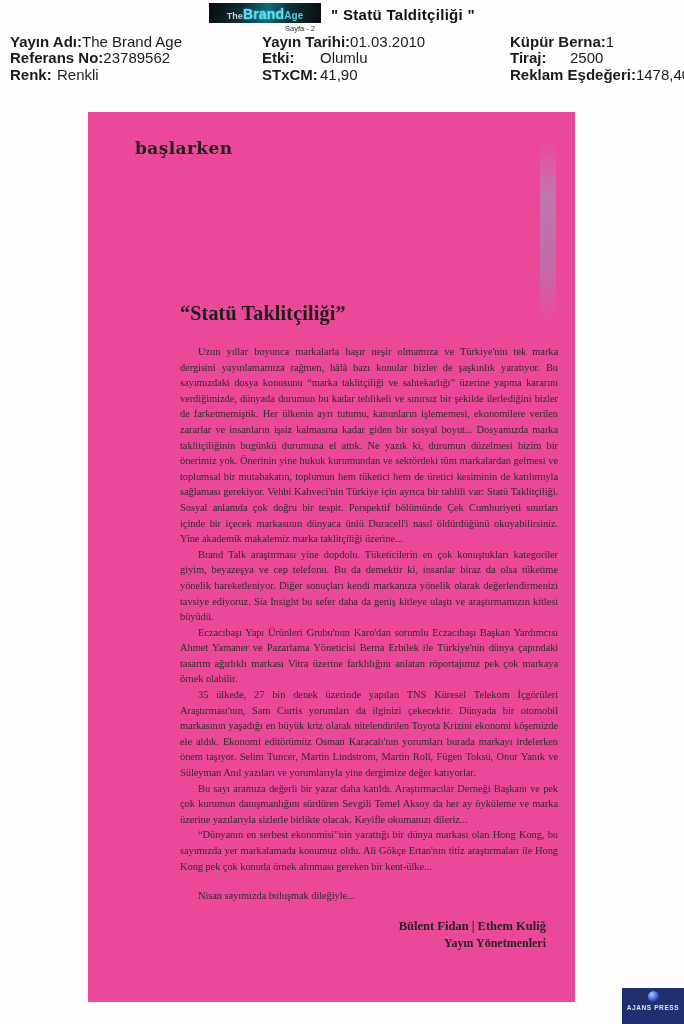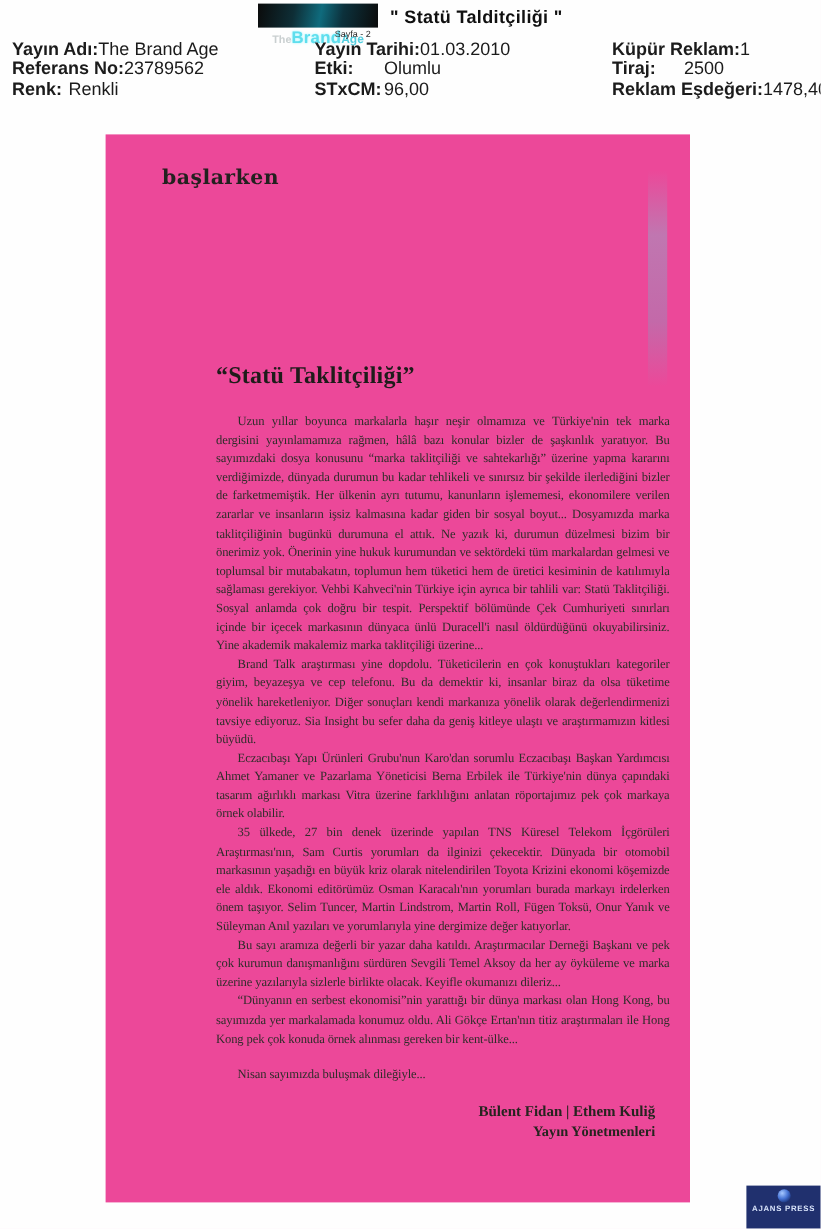--- a/index.html
+++ b/index.html
@@ -3,21 +3,21 @@
 <meta charset="utf-8">
 <style>
   * { margin:0; padding:0; box-sizing:border-box; }
   html,body { background:#ffffff; }
   body { width:684px; height:1024px; font-family:"Liberation Sans",sans-serif; }
   .root { position:relative; width:684px; height:1024px; background:#fefefe; overflow:hidden; }
 
   
   .masthead { position:absolute; top:3px; left:0; width:100%; display:flex; justify-content:center; align-items:flex-start; gap:10px; }
   .logo-wrap { display:flex; flex-direction:column; align-items:flex-end; }
-  .logo-box { width:100px; height:20px; display:flex; align-items:baseline; justify-content:center; padding-top:20px;
+  .logo-box { width:112px; height:20px; display:flex; align-items:baseline; justify-content:center; padding-top:3px;
               background:linear-gradient(100deg,#0b0b0b 0%,#0e2e36 30%,#0f6b7d 52%,#0c313c 70%,#0b0b0b 100%); }
   .logo-the { color:#c9cfd0; font-size:9px; font-weight:bold; }
   .logo-brand { color:#5fdeed; font-size:14px; font-weight:bold; letter-spacing:0.2px; text-shadow:0 0 2px rgba(120,240,255,.8); }
   .logo-age { color:#54cfe0; font-size:10px; font-weight:bold; }
   .logo-page-note { font-size:7.5px; color:#2c2c2c; margin-top:1px; margin-right:6px; }
   .clip-title { font-size:15px; font-weight:bold; color:#101010; margin-top:3px; letter-spacing:0.3px; }
 
   
   .meta-col { position:absolute; font-size:15px; color:#1b1b1b; }
   .meta-row { display:flex; height:16.5px; align-items:center; }
@@ -88,27 +88,27 @@
     <div class="meta-row">
       <span class="meta-label">Yayın Tarihi:</span>
       <span class="meta-value">01.03.2010</span>
     </div>
     <div class="meta-row">
       <span class="meta-label">Etki:</span>
       <span class="meta-value">Olumlu</span>
     </div>
     <div class="meta-row">
       <span class="meta-label">STxCM:</span>
-      <span class="meta-value">96,00</span>
+      <span class="meta-value">41,90</span>
     </div>
   </div>
 
   <div class="meta-col meta-col3">
     <div class="meta-row">
-      <span class="meta-label">Küpür Reklam:</span>
+      <span class="meta-label">Küpür Berna:</span>
       <span class="meta-value">1</span>
     </div>
     <div class="meta-row">
       <span class="meta-label">Tiraj:</span>
       <span class="meta-value">2500</span>
     </div>
     <div class="meta-row">
       <span class="meta-label">Reklam Eşdeğeri:</span>
       <span class="meta-value">1478,40</span>
     </div>

